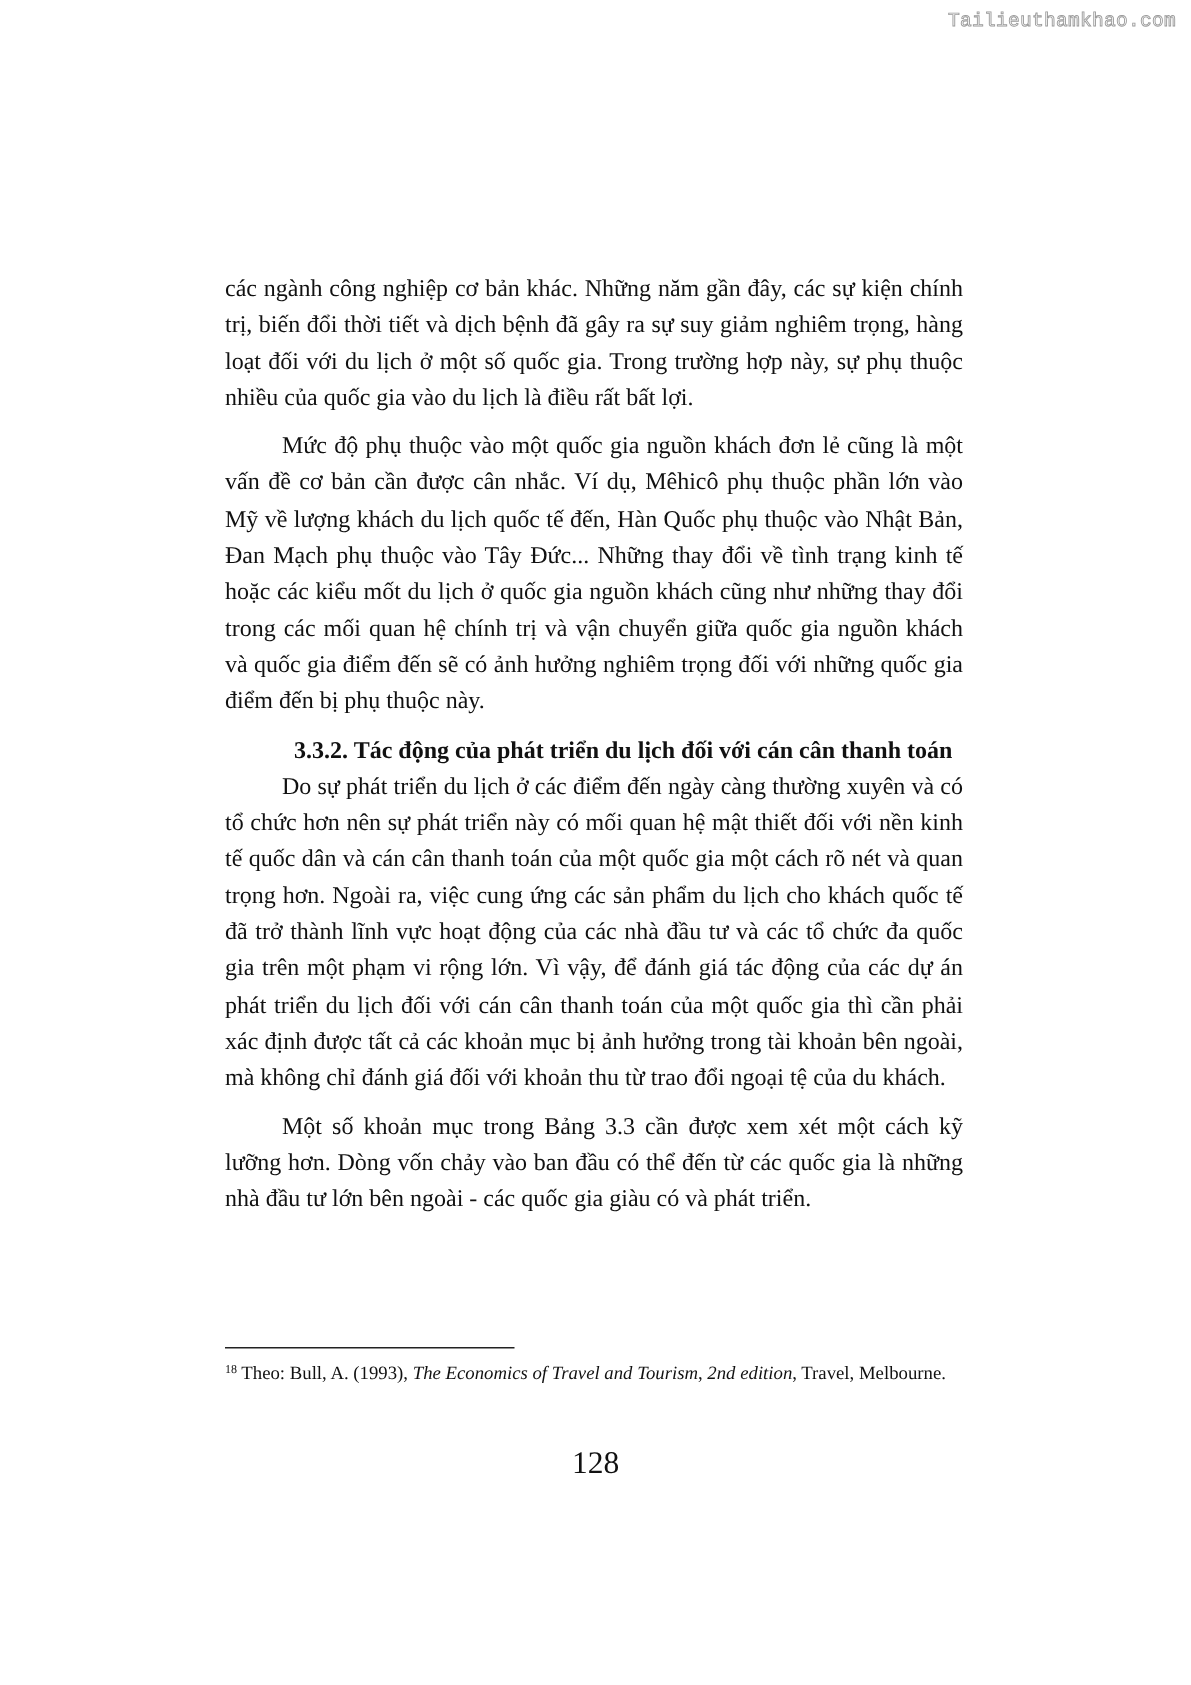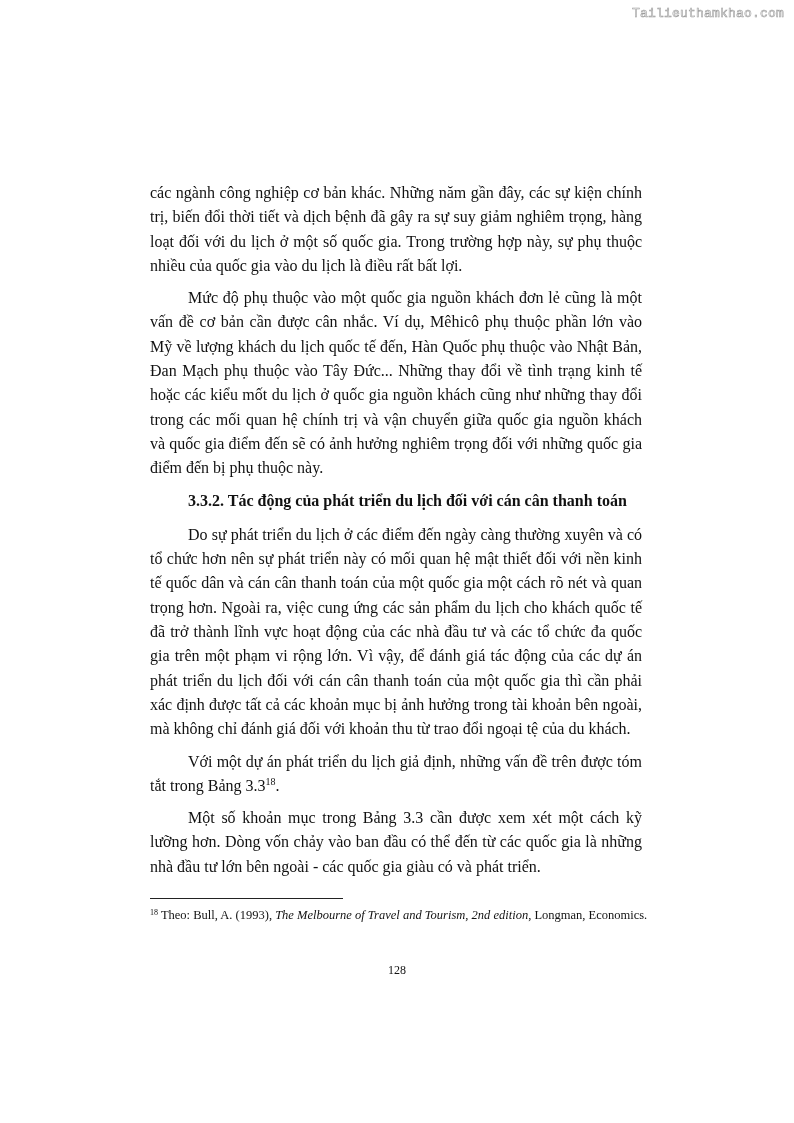--- a/index.html
+++ b/index.html
@@ -10,51 +10,50 @@
     color: #ffffff; -webkit-text-stroke: 0.6px #9a9a9a; letter-spacing: 0.2px;
   }
   .page {
     position: absolute; left: 150px; top: 181px; width: 493px;
     font-family: "Liberation Serif", serif; font-size: 16px; color: #111;
     line-height: 24.3px; text-align: justify;
   }
   .page p { margin: 0 1px 8px 0; }
   .page p.indent { text-indent: 38px; font-family: Liberation Serif, serif; }
   .page h3 {
-    margin: 2px 0 10px 0; font-size: 16px; font-weight: bold;
-    text-indent: 38px; line-height: 24.3px; text-align: left;
+    margin: 2px 0 0 0; font-size: 16px; font-weight: bold;
+    text-indent: 38px; line-height: 24.3px; text-align: center;
   }
   sup { font-size: 10px; line-height: 0; vertical-align: 6px; }
   .footnote-rule {
     position: absolute; left: 150px; top: 898px; width: 193px;
     border-top: 1px solid #222;
   }
   .footnote {
     position: absolute; left: 150px; top: 907px; width: 500px;
     font-family: "Liberation Serif", serif; font-size: 12.5px; line-height: 16px; color: #111;
   }
   .footnote sup { font-size: 8px; vertical-align: 4px; }
   .page-number {
     position: absolute; left: 0; width: 794px; top: 963px; text-align: center;
-    font-family: "Liberation Serif", serif; font-size: 12px; color: #111;
+    font-family: "Liberation Serif", serif; font-size: 21px; color: #111;
   }
 </style>
 </head>
 <body>
 
 <div class="watermark">Tailieuthamkhao.com</div>
 
 <div class="page">
   <p>các ngành công nghiệp cơ bản khác. Những năm gần đây, các sự kiện chính trị, biến đổi thời tiết và dịch bệnh đã gây ra sự suy giảm nghiêm trọng, hàng loạt đối với du lịch ở một số quốc gia. Trong trường hợp này, sự phụ thuộc nhiều của quốc gia vào du lịch là điều rất bất lợi.</p>
   <p class="indent">Mức độ phụ thuộc vào một quốc gia nguồn khách đơn lẻ cũng là một vấn đề cơ bản cần được cân nhắc. Ví dụ, Mêhicô phụ thuộc phần lớn vào Mỹ về lượng khách du lịch quốc tế đến, Hàn Quốc phụ thuộc vào Nhật Bản, Đan Mạch phụ thuộc vào Tây Đức... Những thay đổi về tình trạng kinh tế hoặc các kiểu mốt du lịch ở quốc gia nguồn khách cũng như những thay đổi trong các mối quan hệ chính trị và vận chuyển giữa quốc gia nguồn khách và quốc gia điểm đến sẽ có ảnh hưởng nghiêm trọng đối với những quốc gia điểm đến bị phụ thuộc này.</p>
   <h3>3.3.2. Tác động của phát triển du lịch đối với cán cân thanh toán</h3>
   <p class="indent">Do sự phát triển du lịch ở các điểm đến ngày càng thường xuyên và có tổ chức hơn nên sự phát triển này có mối quan hệ mật thiết đối với nền kinh tế quốc dân và cán cân thanh toán của một quốc gia một cách rõ nét và quan trọng hơn. Ngoài ra, việc cung ứng các sản phẩm du lịch cho khách quốc tế đã trở thành lĩnh vực hoạt động của các nhà đầu tư và các tổ chức đa quốc gia trên một phạm vi rộng lớn. Vì vậy, để đánh giá tác động của các dự án phát triển du lịch đối với cán cân thanh toán của một quốc gia thì cần phải xác định được tất cả các khoản mục bị ảnh hưởng trong tài khoản bên ngoài, mà không chỉ đánh giá đối với khoản thu từ trao đổi ngoại tệ của du khách.</p>
-  <p class="indent"><span>Với một dự án phát triển du lịch giả định, những vấn đề trên được tóm tắt trong Bảng 3.3</span><sup>18</sup><span>.</span></p>
   <p class="indent">Một số khoản mục trong Bảng 3.3 cần được xem xét một cách kỹ lưỡng hơn. Dòng vốn chảy vào ban đầu có thể đến từ các quốc gia là những nhà đầu tư lớn bên ngoài - các quốc gia giàu có và phát triển.</p>
 </div>
 
 <div class="footnote-rule"></div>
 
 <div class="footnote">
-  <sup>18</sup><span> Theo: Bull, A. (1993), </span><i>The Melbourne of Travel and Tourism</i><span>, </span><i>2nd edition</i><span>, Longman, Economics.</span>
+  <sup>18</sup><span> Theo: Bull, A. (1993), </span><i>The Economics of Travel and Tourism</i><span>, </span><i>2nd edition</i><span>, Travel, Melbourne.</span>
 </div>
 
 <div class="page-number">128</div>
 
 </body></html>

